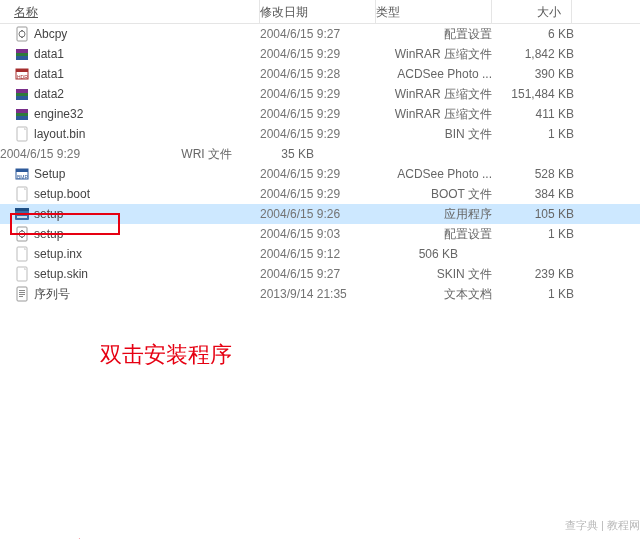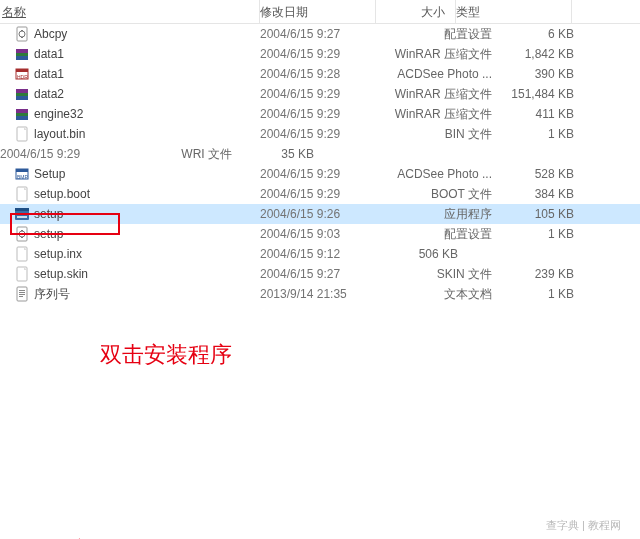--- a/index.html
+++ b/index.html
@@ -1,44 +1,44 @@
 <!DOCTYPE html>
 <html><head>
 <meta charset="utf-8">
 <style>
   * { box-sizing: border-box; margin: 0; padding: 0; }
   body { font-family: "Microsoft YaHei", "SimSun", Arial, sans-serif; font-size: 12px; color: #333; background: #fff; width: 640px; height: 539px; position: relative; overflow: hidden; }
   .header { display: flex; border-bottom: 1px solid #e5e5e5; height: 24px; align-items: center; color: #555; }
-  .col-name { width: 260px; padding-left: 2px; text-decoration: underline; }
+  .col-name { width: 260px; padding-left: 14px; text-decoration: underline; }
   .col-date { width: 116px; }
   .col-type { width: 116px; }
   .col-size { width: 80px; text-align: right; padding-right: 10px; }
   .hdr { border-right: 1px solid #e5e5e5; height: 100%; line-height: 24px; }
   .rows { }
   .row { display: flex; height: 20px; align-items: center; color: #444; }
   .row.selected { background: #cde8ff; }
   .name-cell { width: 260px; padding-left: 14px; display: flex; align-items: center; gap: 4px; overflow: hidden; white-space: nowrap; }
   .date-cell { width: 116px; color: #737373; }
   .type-cell { width: 116px; color: #666; overflow: hidden; white-space: nowrap; text-overflow: ellipsis; text-align: right; }
   .size-cell { width: 80px; text-align: right; padding-right: 10px; color: #666; margin-left: 12px; }
   .icon { width: 16px; height: 16px; flex: 0 0 16px; display: flex; align-items: center; justify-content: center; }
   .highlight-box { position: absolute; border: 2px solid #e60012; pointer-events: none; }
   .arrow-svg { position: absolute; pointer-events: none; }
   .annotation { position: absolute; color: #e60012; font-size: 22px; font-family: "SimSun","KaiTi",serif; }
-  .watermark { position: absolute; right: 19px; bottom: 6px; color: #b8b8b8; font-size: 11px; margin-left: 40px; }
+  .watermark { position: absolute; right: 0; bottom: 6px; color: #b8b8b8; font-size: 11px; margin-left: 40px; }
   svg { display: block; }
 </style>
 </head>
 <body>
 
 <div class="header">
   <div class="hdr col-name">名称</div>
   <div class="hdr col-date">修改日期</div>
+  <div class="hdr col-type">类型</div>
   <div class="hdr col-size">大小</div>
-  <div class="hdr col-type">类型</div>
 </div>
 
 <div class="rows" id="rows">
     <div class="row">
       <div class="name-cell">
         <span class="icon">
           <svg width="16" height="16">
             <rect x="3" y="1" width="10" height="14" rx="1" fill="#fff" stroke="#999"></rect>
             <circle cx="8" cy="8" r="3" fill="none" stroke="#777"></circle>
             <rect x="7" y="4" width="2" height="1" fill="#777"></rect>

